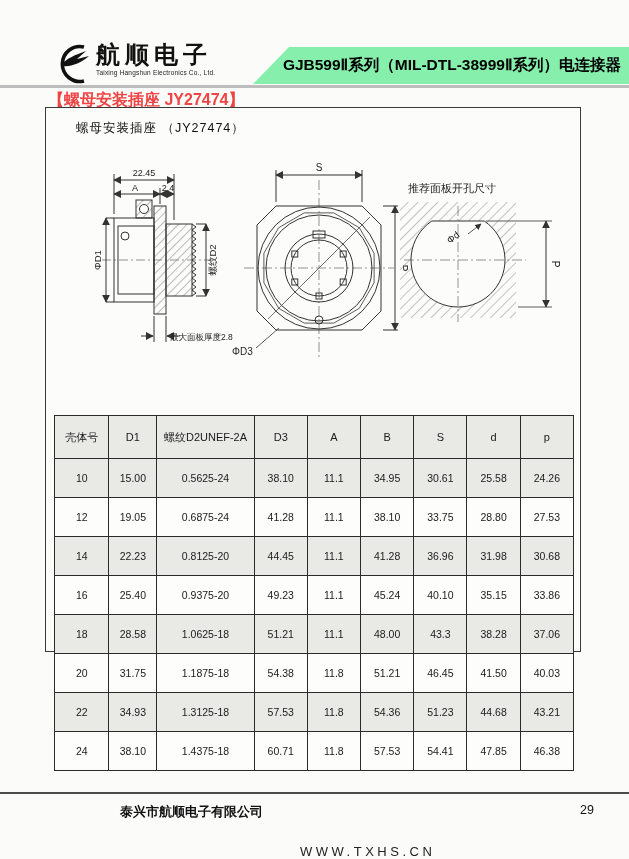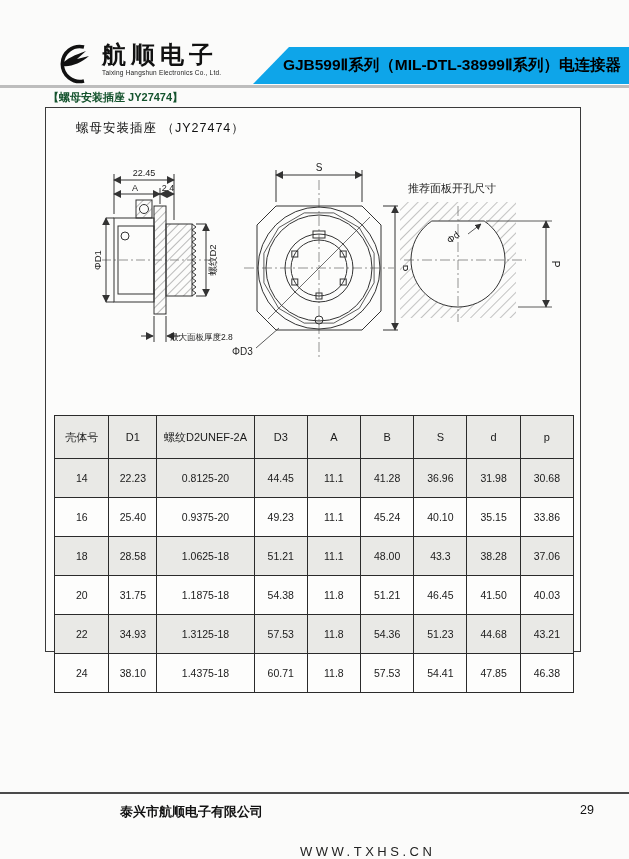--- a/index.html
+++ b/index.html
@@ -4,31 +4,31 @@
 <style>
   * { margin:0; padding:0; box-sizing:border-box; }
   body { background:#888; font-family:"Liberation Sans", sans-serif; }
   .page{
     position:relative; width:629px; height:859px; margin:0 auto;
     background:#fbfbfa; overflow:hidden; color:#1c1c1c;
   }
   
   .logo-wrap{ position:absolute; left:52px; top:42px; display:flex; align-items:flex-start; }
   .logo-icon{ width:44px; height:44px; }
-  .logo-text{ margin-left:6px; }
+  .logo-text{ }
   .logo-cn{ font-size:24px; font-weight:bold; letter-spacing:5px; color:#111; line-height:26px; }
   .logo-en{ font-size:6.5px; color:#222; letter-spacing:0.2px; margin-top:1px; }
   .banner{
     position:absolute; left:253px; top:47px; width:376px; height:37px;
-    background:#0ea5e9; clip-path:polygon(36px 0, 100% 0, 100% 100%, 0 100%);
+    background:#86efac; clip-path:polygon(36px 0, 100% 0, 100% 100%, 0 100%);
     display:flex; align-items:center; justify-content:center;
   }
   .banner-text{ font-size:15.5px; font-weight:bold; color:#000; padding-left:22px; white-space:nowrap; }
   .header-rule{ position:absolute; left:0; top:85px; width:629px; height:3px; background:#bdbdbd; }
-  .section-label{ position:absolute; left:48px; top:90px; font-size:11px; font-weight:bold; color:#14532d; }
+  .section-label{ position:absolute; left:48px; top:90px; font-size:16px; font-weight:bold; color:#ef4444; }
 
   
   .main-box{
     position:absolute; left:45px; top:107px; width:536px; height:545px;
     border:1.5px solid #3a3a3a; background:#fcfcfb;
   }
   .box-title{ position:absolute; left:30px; top:12px; font-size:12.5px; color:#111; letter-spacing:1px; }
   .dwg{ position:absolute; }
   .dwg text{ fill:#222; font-family:"Liberation Sans", sans-serif; }
 
@@ -213,20 +213,42 @@
             <th>D3</th>
             <th>A</th>
             <th>B</th>
             <th>S</th>
             <th>d</th>
             <th>p</th>
           </tr>
         </thead>
         <tbody>
           <tr class="shade">
+            <td>10</td>
+            <td>15.00</td>
+            <td>0.5625-24</td>
+            <td>38.10</td>
+            <td>11.1</td>
+            <td>34.95</td>
+            <td>30.61</td>
+            <td>25.58</td>
+            <td>24.26</td>
+          </tr>
+          <tr>
+            <td>12</td>
+            <td>19.05</td>
+            <td>0.6875-24</td>
+            <td>41.28</td>
+            <td>11.1</td>
+            <td>38.10</td>
+            <td>33.75</td>
+            <td>28.80</td>
+            <td>27.53</td>
+          </tr>
+          <tr class="shade">
             <td>14</td>
             <td>22.23</td>
             <td>0.8125-20</td>
             <td>44.45</td>
             <td>11.1</td>
             <td>41.28</td>
             <td>36.96</td>
             <td>31.98</td>
             <td>30.68</td>
           </tr>

